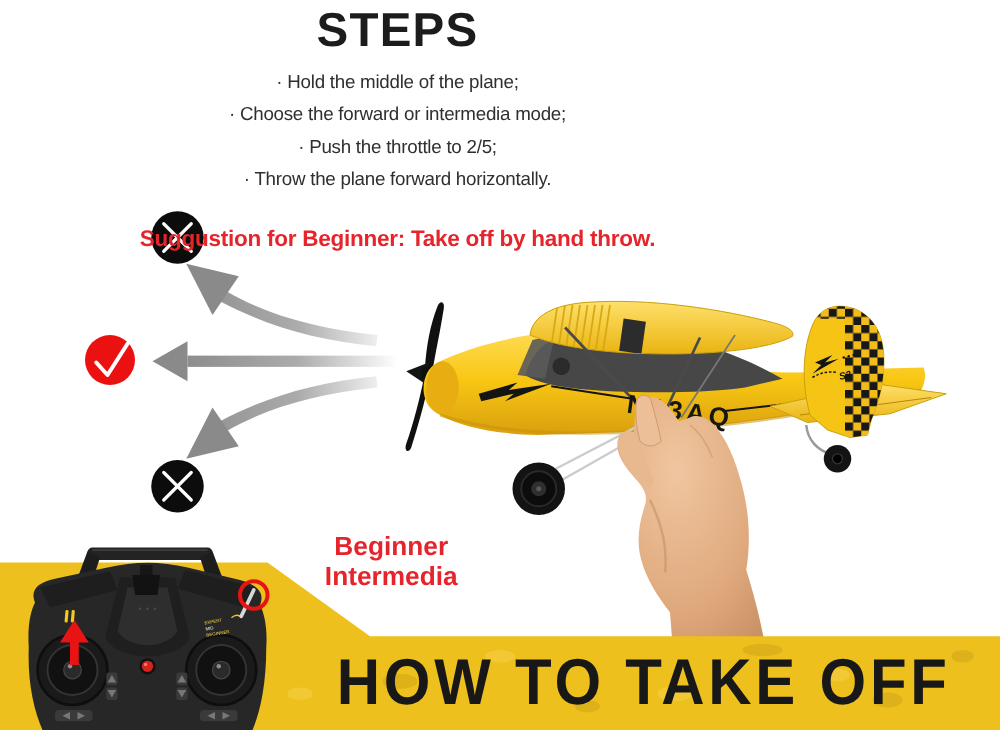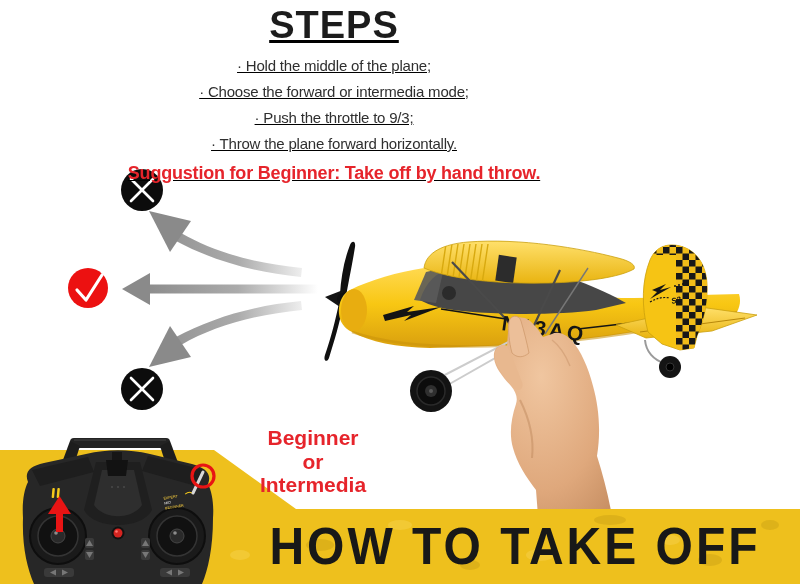--- a/index.html
+++ b/index.html
@@ -1,23 +1,23 @@
 <!DOCTYPE html>
 <html><head>
 <meta charset="utf-8">
 <style>
   html,body{margin:0;padding:0;background:#ffffff;}
   .stage{position:relative;width:800px;height:584px;overflow:hidden;background:#ffffff;
          font-family:"Liberation Sans",sans-serif;}
   .stage svg.scene{position:absolute;left:0;top:0;}
   
-  .steps{position:absolute;top:4px;left:16px;width:636px;text-align:center;z-index:5;text-decoration:underline;}
+  .steps{position:absolute;top:4px;left:0;width:636px;text-align:center;z-index:5;}
   .steps h1{margin:0 0 6px 0;font-size:38px;font-weight:800;letter-spacing:1px;color:#1c1c1c;}
   .steps p{margin:0;font-size:15px;line-height:26px;color:#2f2f2f;letter-spacing:-0.2px;}
-  .steps .suggestion{margin-top:3px;font-size:18px;font-weight:600;color:#e6242b;}
+  .steps .suggestion{margin-top:21px;font-size:18px;font-weight:600;color:#e6242b;}
   
   .mode-callout{position:absolute;left:245px;top:426px;width:136px;text-align:center;z-index:6;
                 color:#e6242b;font-weight:700;font-size:21px;line-height:23.5px;}
   
   .banner-title{position:absolute;left:245px;top:509px;width:540px;height:75px;z-index:6;
                 display:flex;align-items:center;justify-content:center;
                 font-size:48px;font-weight:800;letter-spacing:3px;color:#181818;
                 transform:scaleY(1.08);transform-origin:center;}
 </style>
 </head>
@@ -267,26 +267,25 @@
       <polygon points="48,514 71,514 59.5,496" fill="#e81414"></polygon>
     </g>
     <circle cx="203" cy="476" r="11" fill="none" stroke="#e81414" stroke-width="3.2"></circle>
   </g>
 </svg>
 
 <header class="steps">
   <h1>STEPS</h1>
   <p>· Hold the middle of the plane;</p>
   <p>· Choose the forward or intermedia mode;</p>
-  <p>· Push the throttle to 9/3;</p>
+  <p>· Push the throttle to 2/5;</p>
   <p>· Throw the plane forward horizontally.</p>
   <p class="suggestion">Suggustion for Beginner: Take off by hand throw.</p>
 </header>
 
 <div class="mode-callout">
   <div>Beginner</div>
-  <div>or</div>
   <div>Intermedia</div>
 </div>
 
 <div class="banner-title">HOW TO TAKE OFF</div>
 
 </div>
 
 </body></html>

